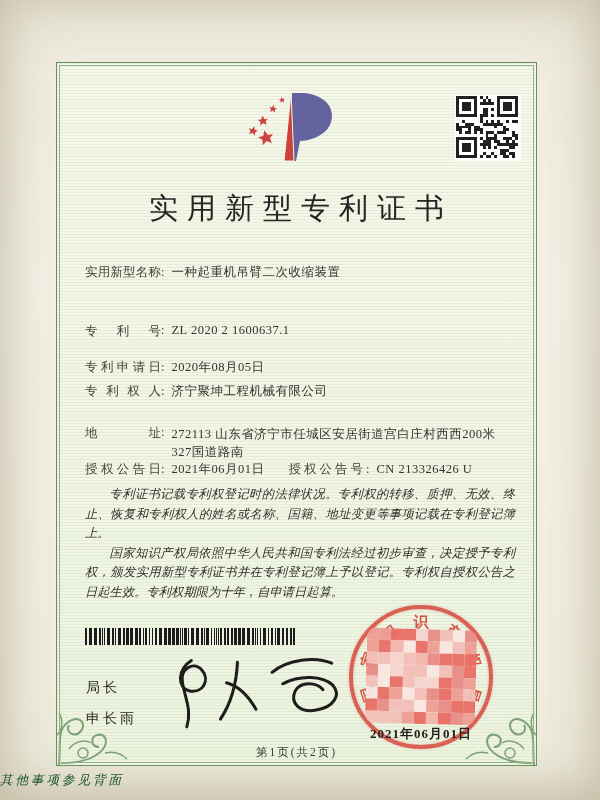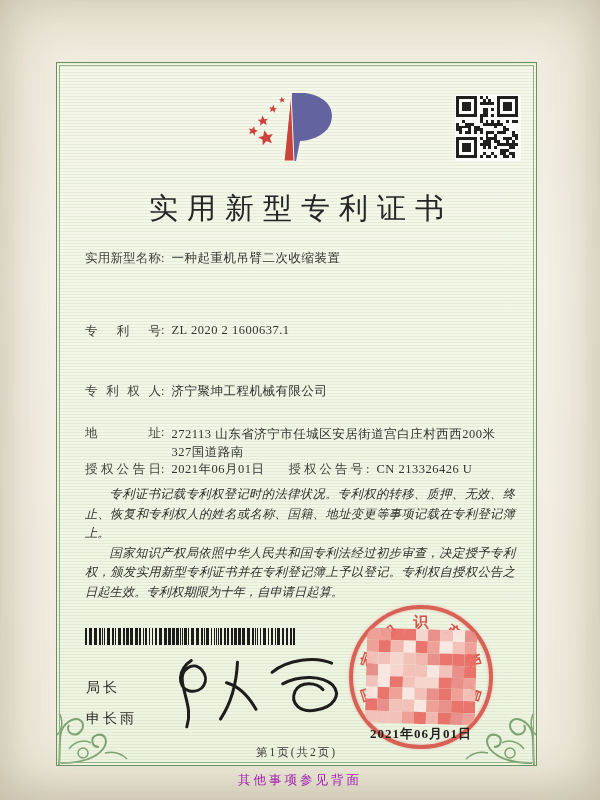--- a/index.html
+++ b/index.html
@@ -54,22 +54,22 @@
   .seal-ring{position:absolute;inset:0;border:4px solid rgba(213,70,60,.85);border-radius:50%;
     box-shadow:0 0 3px rgba(213,70,60,.35), inset 0 0 3px rgba(213,70,60,.35);}
   .seal-char{position:absolute;left:50%;top:50%;font-size:15px;font-weight:700;color:#d5463c;opacity:.93;
     font-family:"Liberation Serif",serif;}
   .mosaic{position:absolute;left:17px;top:24px;width:110px;height:95px;border-radius:9px;overflow:hidden;
     transform:rotate(1.5deg);opacity:.95;display:grid;grid-template-columns:repeat(9,1fr);grid-template-rows:repeat(8,1fr);}
   .seal-date{position:absolute;left:284px;top:662px;width:160px;text-align:center;
     font-size:13px;font-weight:700;color:#1f1f1d;letter-spacing:1px;}
   
   .pagefoot{position:absolute;left:0;top:682px;width:100%;text-align:center;font-size:11.5px;color:#3c3c36;letter-spacing:2px;}
-  .backnote{position:absolute;left:0;top:772px;width:100%;text-align:center;font-size:12.5px;
-    color:#a21caf;letter-spacing:3px;}
+  .backnote{position:absolute;left:0;top:772px;width:100%;font-size:12.5px;
+    color:#14532d;font-style:italic;letter-spacing:3px;}
   
   .corner{position:absolute;bottom:-2px;width:84px;height:88px;color:#7da274;}
   .corner.left{left:-2px;}
   .corner.right{right:-2px;transform:scaleX(-1);}
 </style>
 </head>
 <body>
 
 <div class="vignette"></div>
 
@@ -310,25 +310,28 @@
           <rect x="13" y="20" width="1" height="1"></rect>
           <rect x="16" y="20" width="1" height="1"></rect>
           <rect x="17" y="20" width="1" height="1"></rect>
           <rect x="19" y="20" width="1" height="1"></rect>
         </g>
       </svg>
   </div>
 
   <div class="title">实用新型专利证书</div>
 
-  <div class="frow" style="top:187px">
+  <div class="frow" style="top:201px">
     <span class="flabel">实用新型名称</span><span class="colon">:</span><span class="fval">一种起重机吊臂二次收缩装置</span>
   </div>
   <div class="frow" style="top:260px">
     <span class="flabel">专利号</span><span class="colon">:</span><span class="fval">ZL 2020 2 1600637.1</span>
+  </div>
+  <div class="frow" style="top:296px">
+    <span class="flabel">专利申请日</span><span class="colon">:</span><span class="fval">2020年08月05日</span>
   </div>
   <div class="frow" style="top:320px">
     <span class="flabel">专利权人</span><span class="colon">:</span><span class="fval">济宁聚坤工程机械有限公司</span>
   </div>
   <div class="frow" style="top:362px">
     <span class="flabel">地址</span><span class="colon">:</span><span class="fval addrblock"><span>272113 山东省济宁市任城区安居街道宫白庄村西西200米</span><span>327国道路南</span></span>
   </div>
   <div class="frow" style="top:398px">
     <span class="flabel">授权公告日</span><span class="colon">:</span><span class="fval">2021年06月01日</span><span class="grant2"><span class="flabel2">授权公告号</span><span class="colon">:</span><span class="fval">CN 213326426 U</span></span>
   </div>

